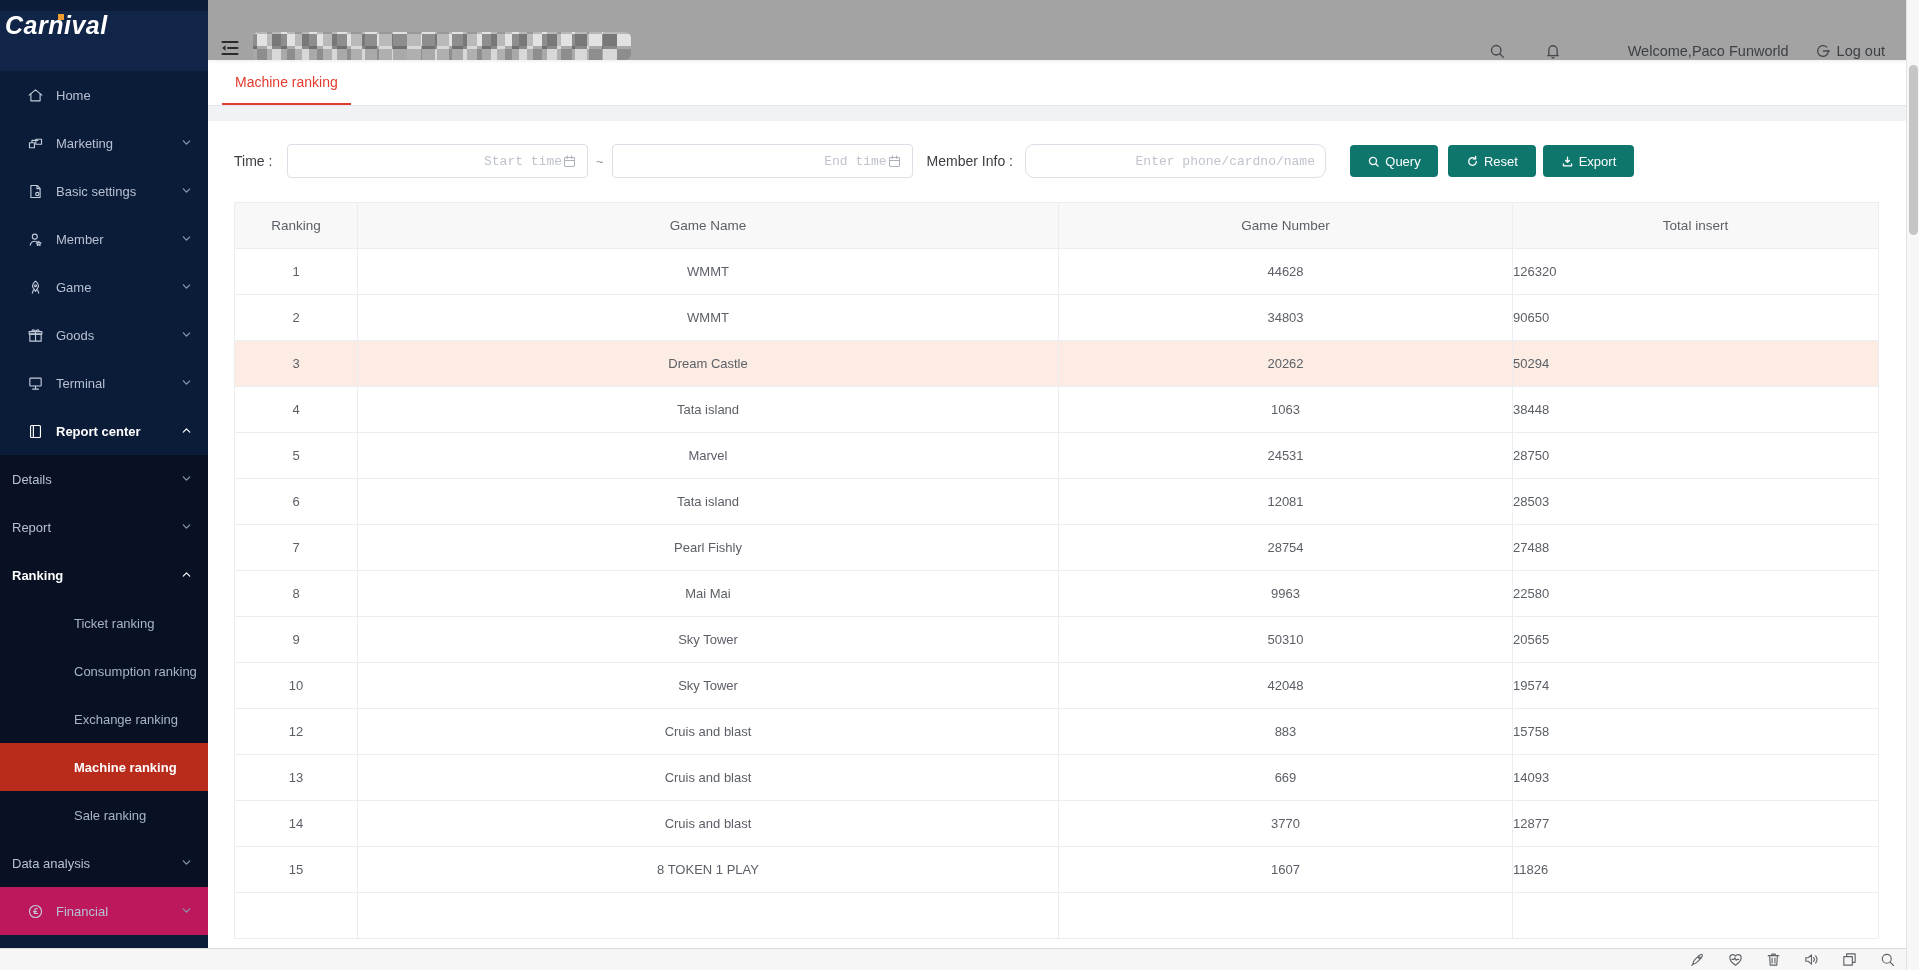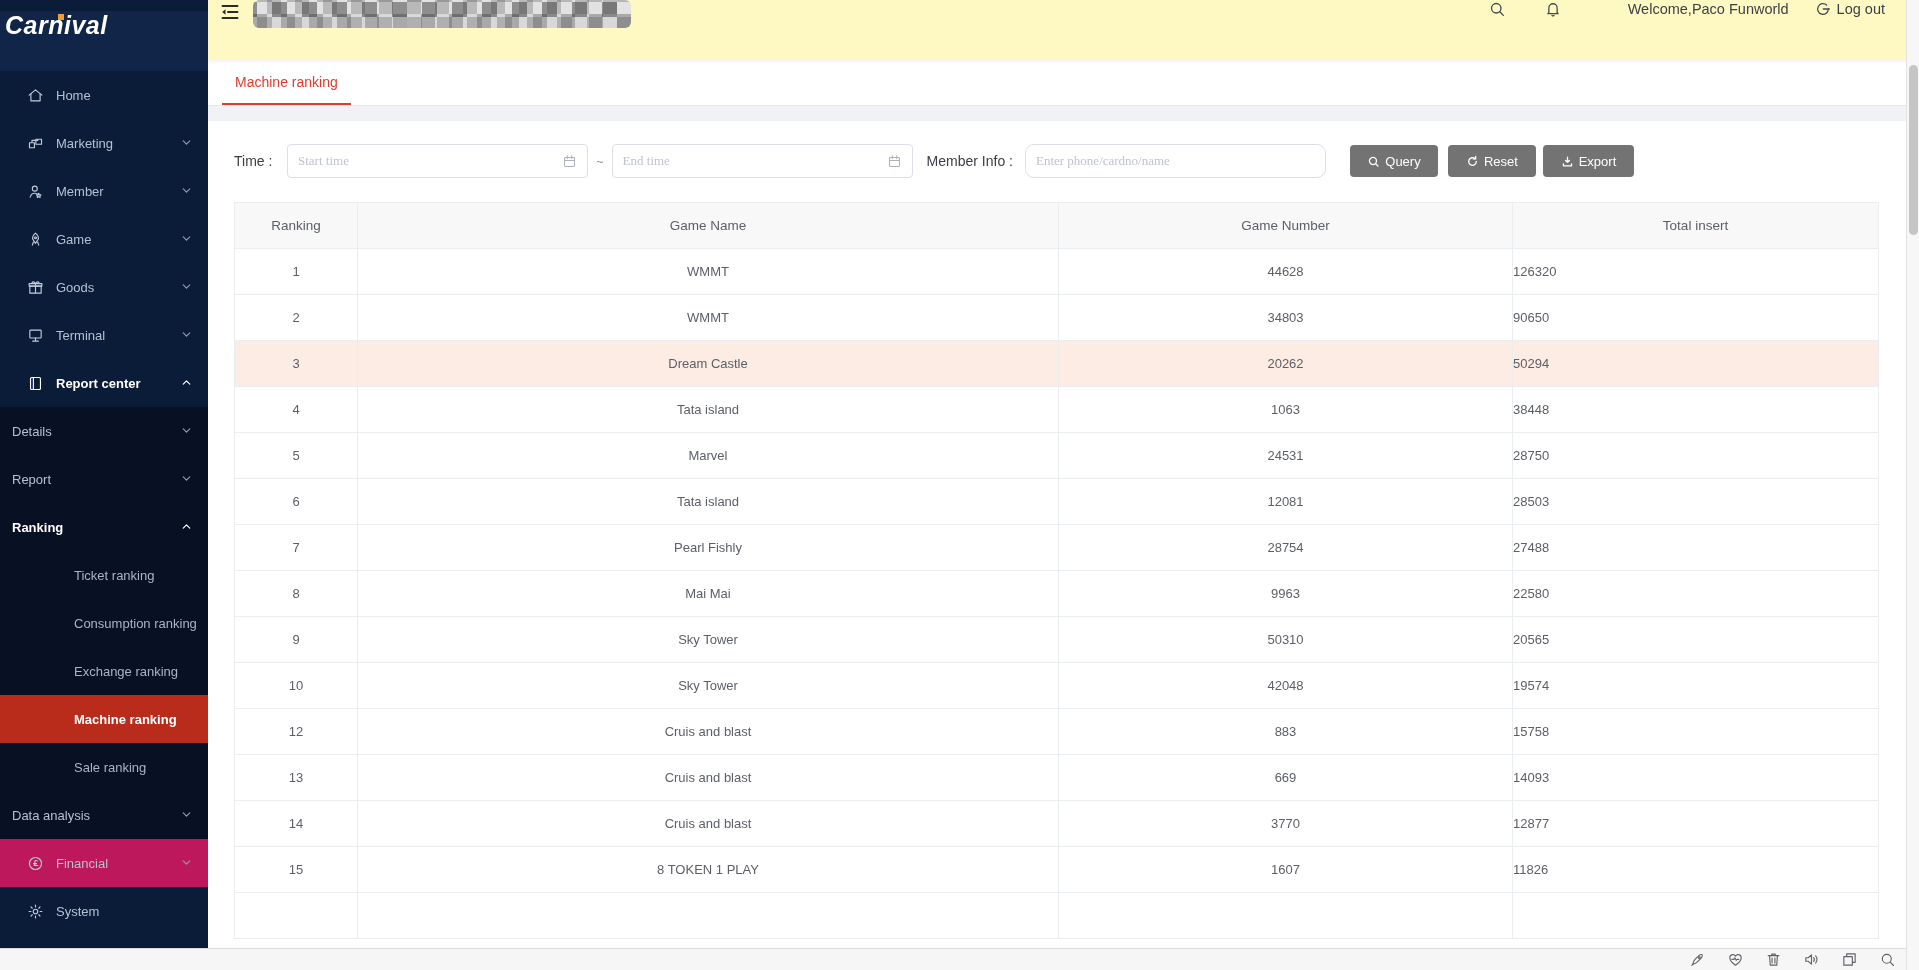--- a/index.html
+++ b/index.html
@@ -22,22 +22,22 @@
   .si .chev svg { width:13px; height:13px; display:block; }
   .si .chev.up svg { transform:rotate(180deg); }
   .si.expanded { color:#fff; font-weight:bold; }
   .si.expanded .ic, .si.expanded .chev { color:#fff; }
   .si.dark { background:#071123; }
   .si.active { background:#b92c1c; }
   .si.active .lbl { color:#fff; font-weight:bold; }
   .si.tinted { background:#be185d; }
 
   
-  .topbar { position:absolute; left:208px; top:0; width:1711px; height:60px; background:#fef9c3;
-            box-shadow:0 1px 4px rgba(0,0,0,.08); display:flex; align-items:flex-start; z-index:1; }
+  .topbar { position:absolute; left:208px; top:0; width:1711px; height:60px; background:#a3a3a3;
+            box-shadow:0 1px 4px rgba(0,0,0,.08); display:flex; align-items:flex-end; z-index:1; }
   .collapse-btn { margin-left:10px; width:24px; height:24px; color:#2b2b2b; cursor:pointer; }
   .collapse-btn svg { width:24px; height:24px; display:block; }
   .mosaic { margin-left:11px; width:378px; height:28px; border-radius:6px;
     background:
       conic-gradient(from 0deg, rgba(40,40,40,.45) 25%, transparent 0 50%, rgba(70,70,70,.28) 0 75%, transparent 0) 4px 2px/30px 30px,
       conic-gradient(from 0deg, #b9b9b9 25%, #d8d8d8 0 50%, #a9a9a9 0 75%, #e2e2e2 0) 0 0/28px 28px, #cfcfcf; }
   .tb-right { margin-left:auto; display:flex; align-items:center; padding-right:34px; color:#3c3f44; }
   .tb-ic { width:18px; height:18px; color:#45484d; cursor:pointer; }
   .tb-ic svg { width:18px; height:18px; display:block; }
   .tb-ic.bell { margin-left:38px; }
@@ -52,30 +52,30 @@
   .tab { display:inline-block; margin-left:14px; padding:0 13px; height:45px; line-height:45px;
          font-size:14px; color:#e23b2d; border-bottom:2px solid #e23b2d; cursor:pointer; }
 
   
   .card { position:absolute; left:208px; top:121px; width:1711px; height:833px; background:#fff; overflow:hidden; }
   .filters { display:flex; align-items:center; height:34px; margin:23px 0 0 26px; font-size:14px; color:#3a3d42; }
   .flabel { white-space:nowrap; }
   .flabel.time { width:45px; }
   .inp { display:flex; align-items:center; width:301px; height:34px; border:1px solid #dcdfe6; border-radius:4px;
          background:#fff; padding:0 10px; }
-  .inp input { border:none; outline:none; flex:1; font-size:13px; color:#c2410c; font-family:Liberation Serif, serif; background:transparent; }
+  .inp input { border:none; outline:none; flex:1; font-size:13px; color:#c2410c; font-family:Liberation Mono, monospace; background:transparent;text-align:right; }
   .inp input::placeholder { color:#bfc3cc; }
   .inp .cal { width:15px; height:15px; color:#adb2bb; flex:none; }
   .inp .cal svg { width:15px; height:15px; display:block; }
   .inp.start { margin-left:8px; }
   .tilde { margin:0 8px; color:#8d9099; font-size:13px; }
   .flabel.member { margin-left:14px; }
   .inp.member { margin-left:12px;border-radius:9px; }
   .btn { display:inline-flex; align-items:center; justify-content:center; gap:5px; height:32px; border:none;
-         border-radius:4px; background:#737373; color:#fff; font-size:13px; font-family:"Liberation Sans",sans-serif; cursor:pointer; }
+         border-radius:4px; background:#0f766e; color:#fff; font-size:13px; font-family:"Liberation Sans",sans-serif; cursor:pointer; }
   .btn svg { width:13px; height:13px; display:block; }
   .btn.query { margin-left:24px; width:88px; }
   .btn.reset { margin-left:10px; width:88px; }
   .btn.export { margin-left:7px; width:91px; }
 
   
   table.rank { margin:24px 0 0 26px; width:1644px; border-collapse:collapse; table-layout:fixed; }
   table.rank th { height:46px; background:#f8f8f9; font-weight:normal; font-size:13.5px; color:#5b5f66;
                   border:1px solid #ebeef0; }
   table.rank td { height:46px; font-size:13px; color:#5b5f66; text-align:center; border:1px solid #ebeef0; background:#fff; }
@@ -127,20 +127,35 @@
           </svg>
         </span>
       <span class="lbl">Marketing</span>
       <span class="chev">
           <svg viewBox="0 0 24 24" fill="none" stroke="currentColor" stroke-width="2.2" stroke-linecap="round" stroke-linejoin="round">
             <path d="M6 9l6 6 6-6"></path>
           </svg>
         </span>
     </div>
 
+    <div class="si l1">
+      <span class="ic">
+          <svg viewBox="0 0 24 24" fill="none" stroke="currentColor" stroke-width="1.6" stroke-linejoin="round">
+            <path d="M5.5 3.5h9l4 4v13h-13z"></path>
+            <path d="M14 3.5V8h4.5"></path>
+            <circle cx="14.5" cy="15.5" r="2.3"></circle>
+          </svg>
+        </span>
+      <span class="lbl">Basic settings</span>
+      <span class="chev">
+          <svg viewBox="0 0 24 24" fill="none" stroke="currentColor" stroke-width="2.2" stroke-linecap="round" stroke-linejoin="round">
+            <path d="M6 9l6 6 6-6"></path>
+          </svg>
+        </span>
+    </div>
 
     <div class="si l1">
       <span class="ic">
           <svg viewBox="0 0 24 24" fill="none" stroke="currentColor" stroke-width="1.6" stroke-linecap="round" stroke-linejoin="round">
             <circle cx="11" cy="8" r="3.5"></circle>
             <path d="M4.5 20c1-4 3.8-5.5 6.5-5.5 2 0 3.8.7 5.1 2.2"></path>
             <path d="M16.5 14.5l1 2 2.2.3-1.6 1.5.4 2.2-2-1-2 1 .4-2.2-1.6-1.5 2.2-.3z"></path>
           </svg>
         </span>
       <span class="lbl">Member</span>

